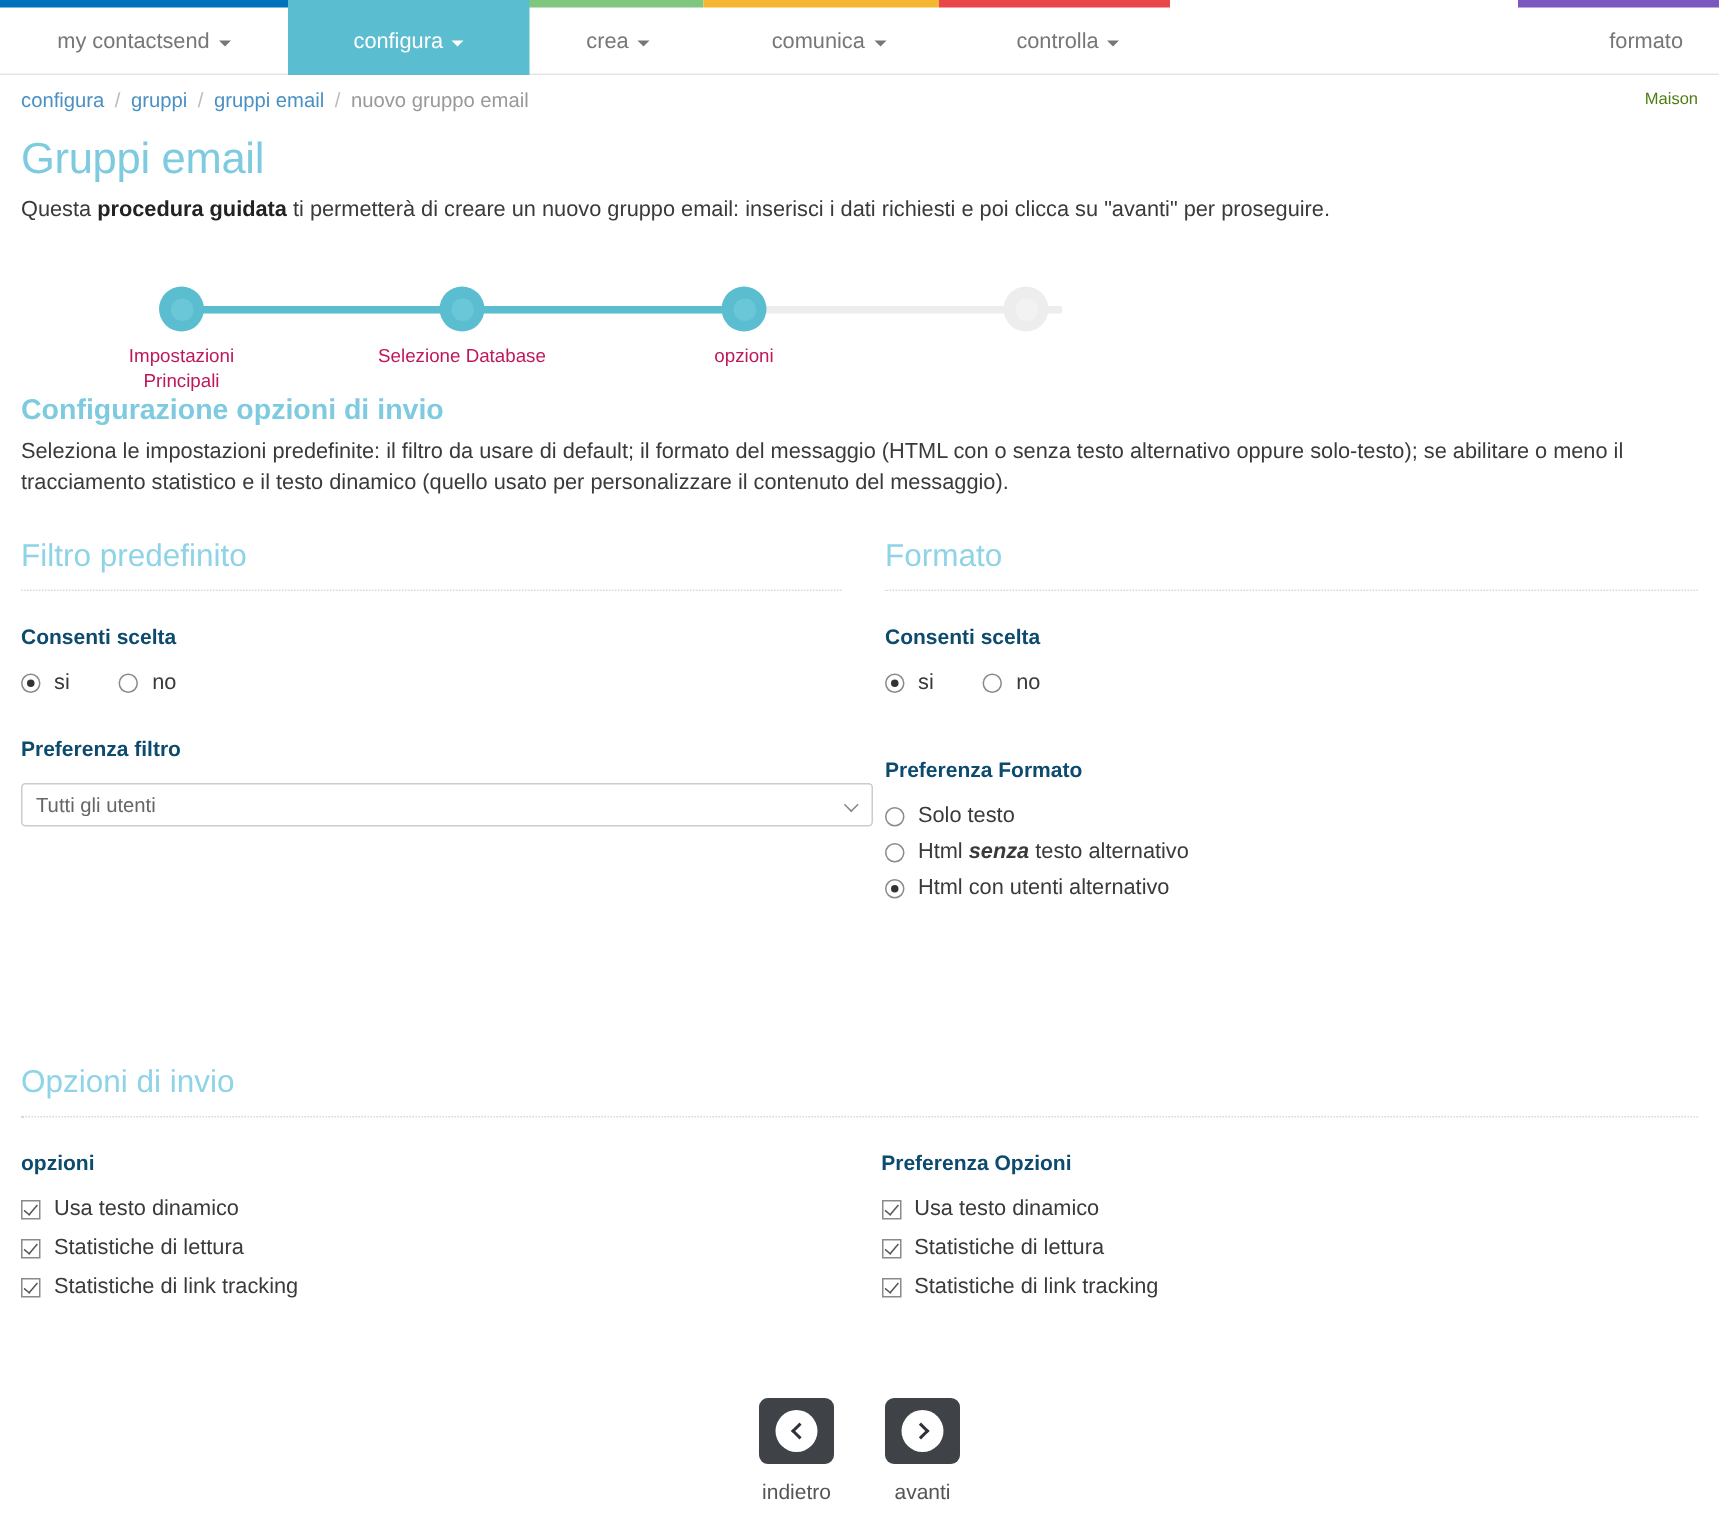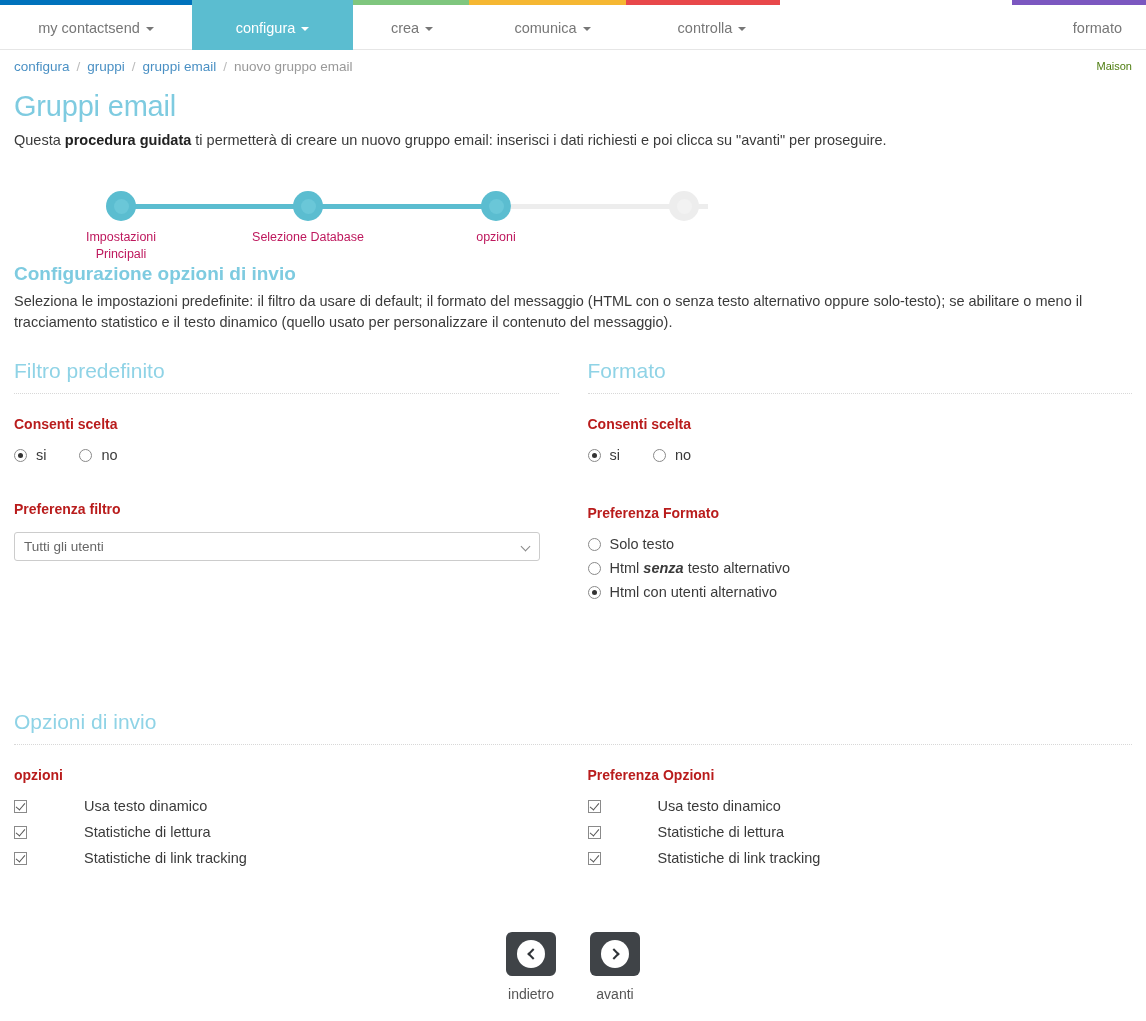--- a/index.html
+++ b/index.html
@@ -184,21 +184,21 @@
   .cols {
     display: flex;
     gap: 0;
   }
   .col { width: 547px; }
   .col + .col { margin-left: 29px; }
 
   .field-label {
     font-size: 14px;
     font-weight: bold;
-    color: #b91c1c;
+    color: #0c4a6e;
     margin-bottom: 15px;
   }
 
   .radio-row { display: flex; align-items: center; }
   .radio-opt {
     display: flex;
     align-items: center;
     font-size: 14.5px;
     color: #3a3a3a;
     cursor: pointer;
@@ -219,21 +219,21 @@
   }
   .rdo.on::after {
     content: "";
     position: absolute;
     left: 3px; top: 3px;
     width: 5px; height: 5px;
     border-radius: 50%;
     background: #333333;
   }
 
-  .sel-wrap { position: relative; width: 526px; }
+  .sel-wrap { position: relative; width: 568px; }
   select.sel {
     -webkit-appearance: none;
     appearance: none;
     width: 100%;
     height: 29px;
     padding: 0 26px 0 9px;
     font-family: "Liberation Sans", sans-serif;
     font-size: 13.5px;
     color: #666666;
     background: #ffffff;
@@ -261,21 +261,20 @@
 
   
   .chk-list { margin-top: 0; }
   .chk-opt {
     display: flex;
     align-items: center;
     font-size: 14.5px;
     color: #3a3a3a;
     cursor: pointer;
     margin-bottom: 10px;
-    gap: 48px;
   }
   .cbx {
     width: 13px; height: 13px;
     border: 1px solid #8a8a8a;
     background: #fff;
     margin-right: 9px;
     position: relative;
     flex: 0 0 auto;
   }
   .cbx.on::after {
@@ -423,21 +422,21 @@
           <label class="radio-opt">
             <span class="rdo on"></span>
             <span>si</span>
           </label>
           <label class="radio-opt">
             <span class="rdo"></span>
             <span>no</span>
           </label>
         </div>
 
-      <div class="field-label" style="margin-top:38px;">Preferenza filtro</div>
+      <div class="field-label" style="margin-top:28px;">Preferenza filtro</div>
       <div class="sel-wrap">
         <select class="sel" id="filtro-select"><option>Tutti gli utenti</option></select>
         <span class="sel-arrow"></span>
       </div>
     </div>
 
     <div class="col">
       <h3 class="col-title">Formato</h3>
       <hr class="col-rule">
 

